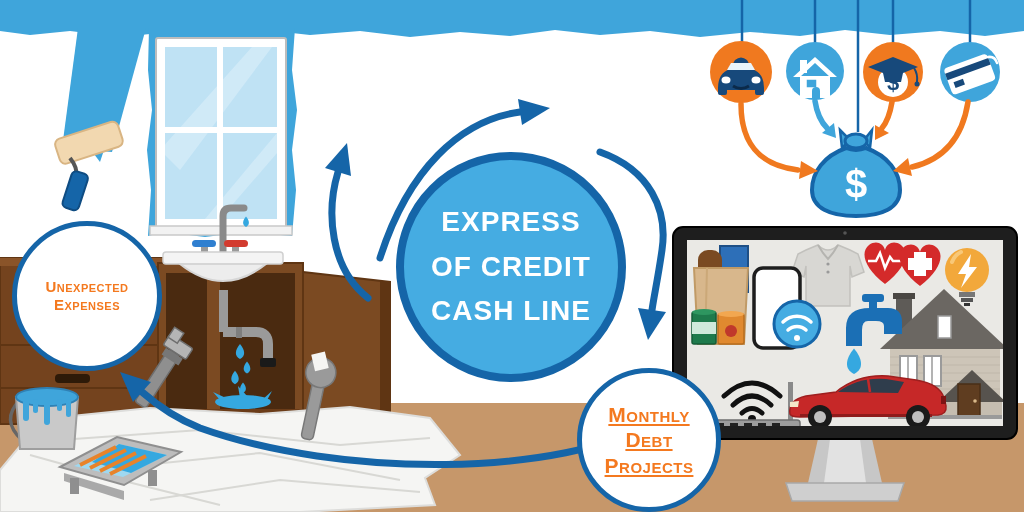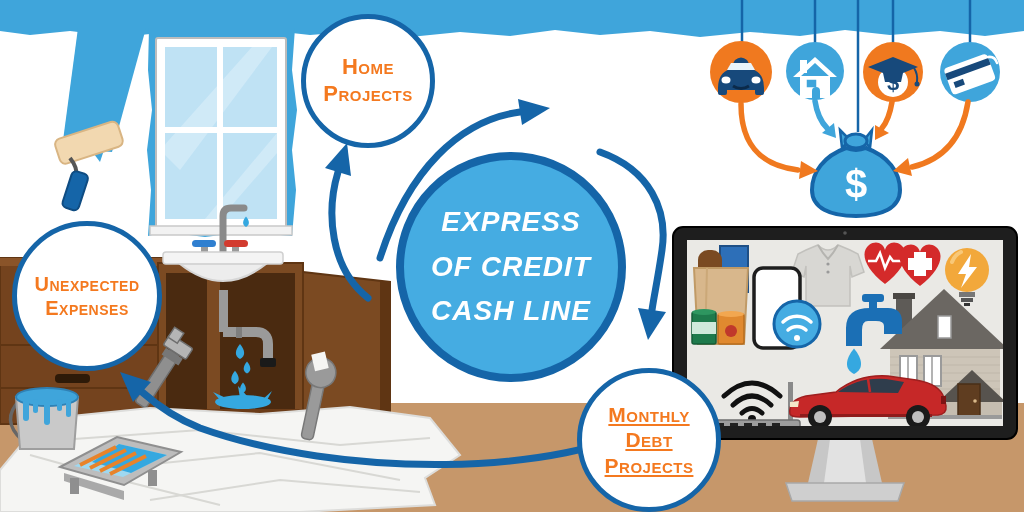--- a/index.html
+++ b/index.html
@@ -6,25 +6,25 @@
   #stage{position:relative;width:1024px;height:512px;overflow:hidden;background:#fff;
          font-family:"Liberation Sans", sans-serif;}
   #scene{position:absolute;left:0;top:0;}
   .bubble{position:absolute;border-radius:50%;background:#fff;border:5px solid #1565A8;
           display:flex;flex-direction:column;align-items:center;justify-content:center;
           text-align:center;color:#F4791F;font-weight:800;font-variant:small-caps;
           letter-spacing:.5px;z-index:3;}
   .bubble span{display:block;line-height:1.22;}
   #b-home{left:301px;top:14px;width:124px;height:124px;font-size:22px;}
   #b-consolidate{left:551px;top:29px;width:132px;height:132px;font-size:21px;}
-  #b-unexpected{left:12px;top:221px;width:140px;height:140px;font-size:20px;text-align:center;}
+  #b-unexpected{left:12px;top:221px;width:140px;height:140px;font-size:15px;text-align:center;}
   #b-monthly{left:577px;top:368px;width:134px;height:134px;font-size:21px;text-decoration:underline;}
   #b-center{left:396px;top:152px;width:214px;height:214px;background:#45ACE2;
             border:8px solid #1565A8;color:#fff;font-variant:normal;font-weight:800;
-            font-size:28px;letter-spacing:1px;z-index:2;font-style:italic;}
+            font-size:28px;letter-spacing:1px;z-index:2;}
   #b-center span{line-height:1.6;}
 </style>
 </head>
 <body>
 
 <div id="stage">
 
 <svg id="scene" width="1024" height="512" viewBox="0 0 1024 512">
   <defs>
     <clipPath id="screenClip">
@@ -348,24 +348,20 @@
     <polygon points="347,143 351,176 325,168" fill="#1565A8" stroke="none"></polygon>
     <path d="M380 258 C408 170 460 120 520 112"></path>
     <polygon points="550,108 522,125 518,99" fill="#1565A8" stroke="none"></polygon>
     <path d="M600 152 C650 170 668 210 662 250 C658 278 654 296 652 310"></path>
     <polygon points="648,340 666,312 638,308" fill="#1565A8" stroke="none"></polygon>
     <path d="M660 420 C560 478 340 478 200 428 C175 418 158 406 142 392"></path>
     <polygon points="120,372 151,382 133,402" fill="#1565A8" stroke="none"></polygon>
   </g>
 </svg>
 
-<div class="bubble" id="b-home">
-  <span>Home</span>
-  <span>Projects</span>
-</div>
 
 
 <div class="bubble" id="b-unexpected">
   <span>Unexpected</span>
   <span>Expenses</span>
 </div>
 
 <div class="bubble" id="b-monthly">
   <span>Monthly</span>
   <span>Debt</span>

